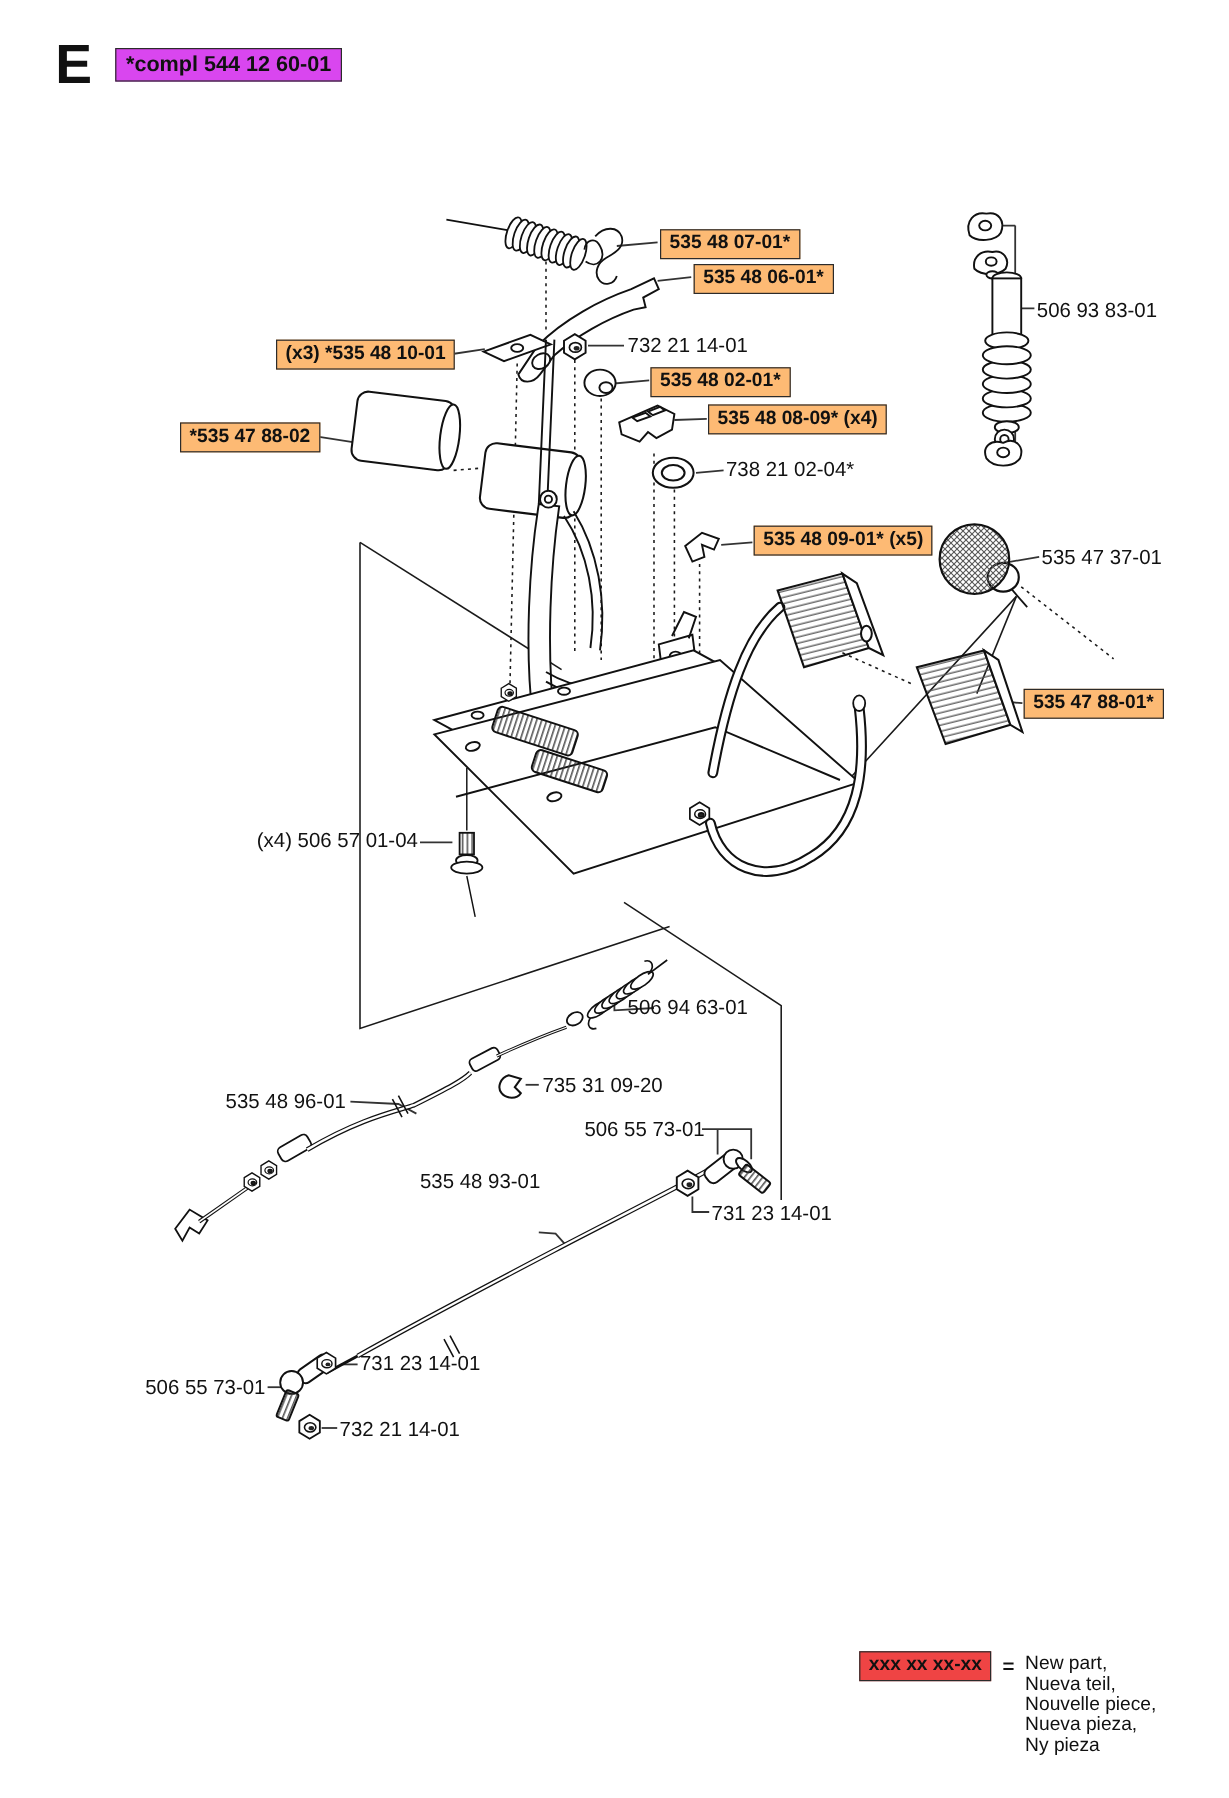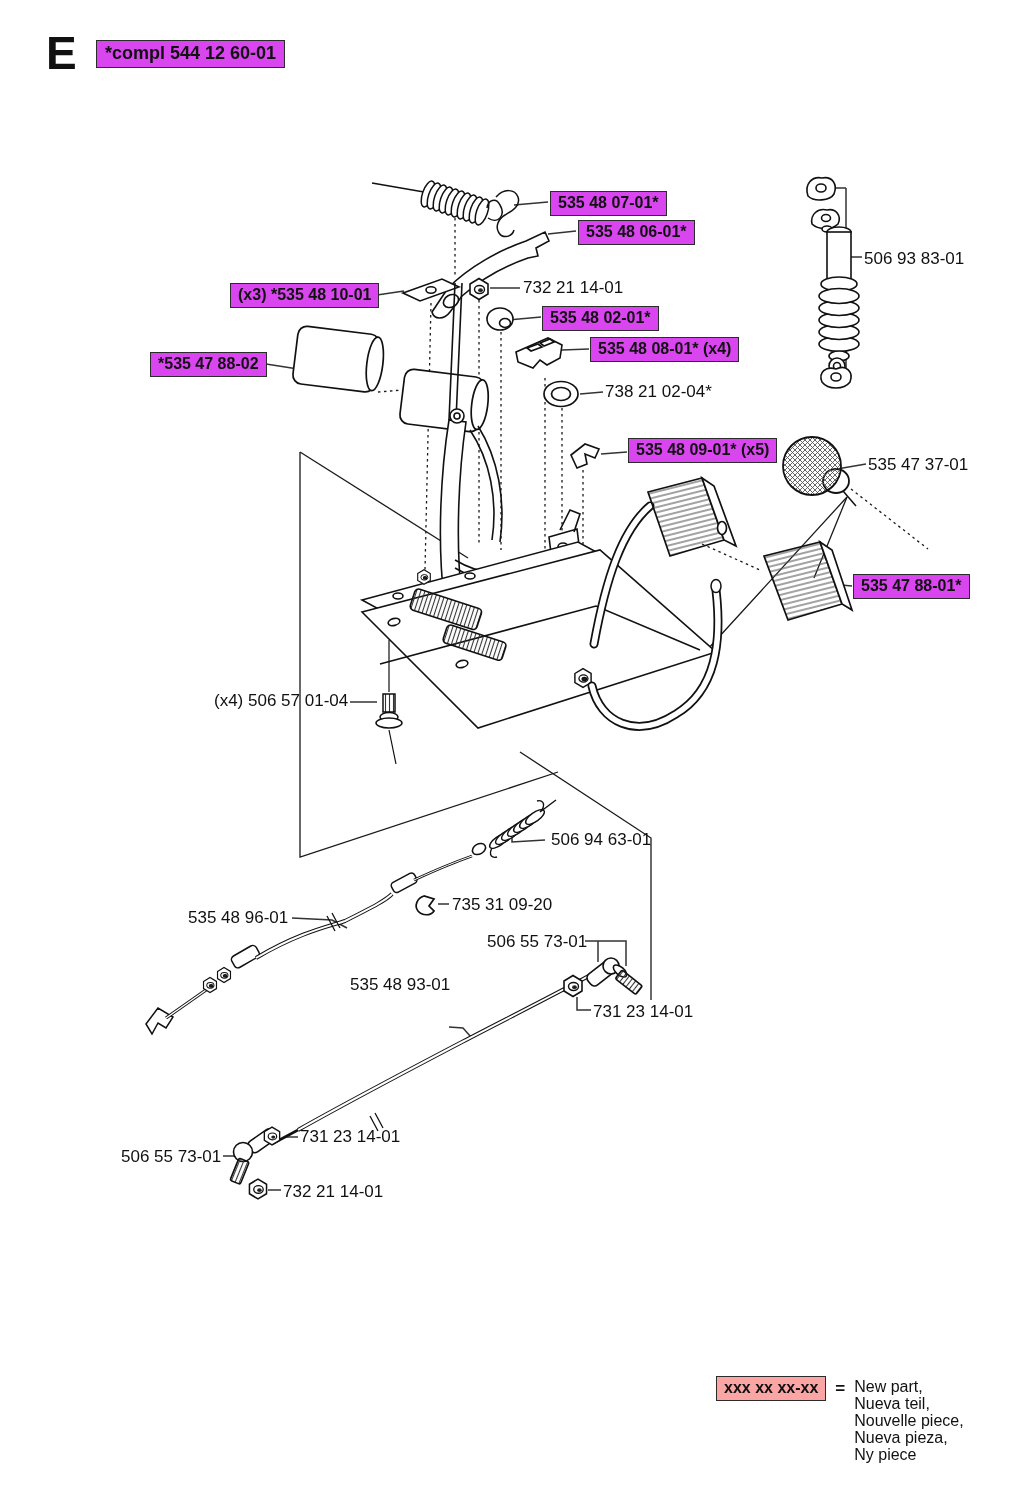--- a/index.html
+++ b/index.html
@@ -3,25 +3,25 @@
 <meta charset="utf-8">
 <style>
   html,body{margin:0;padding:0;background:#fff;}
   #page{position:relative;width:1024px;height:1498px;background:#fff;overflow:hidden;
         font-family:"Liberation Sans",sans-serif;color:#111;}
   #diagram-svg{position:absolute;left:0;top:0;}
   .section-letter{position:absolute;left:46px;top:30px;font-size:46px;font-weight:bold;line-height:1;}
   .ref-box{position:absolute;left:96px;top:40px;font-size:18px;font-weight:bold;
            background:#d946ef;border:1.7px solid #2b2b2b;padding:2px 8px 3px;white-space:nowrap;}
   .callout{position:absolute;font-size:17px;white-space:nowrap;line-height:1.1;}
-  .callout.boxed{font-size:16px;font-weight:bold;background:#d946ef;
+  .callout.boxed{font-size:16px;font-weight:bold;background:#fdba74;
                  border:1.6px solid #2b2b2b;padding:2px 7px 3px;}
   .callout b{font-weight:normal;}
   .legend{position:absolute;left:716px;top:1376px;display:flex;align-items:flex-start;gap:9px;}
-  .legend-box{font-size:16px;font-weight:bold;background:#fca5a5;border:1.6px solid #2b2b2b;
+  .legend-box{font-size:16px;font-weight:bold;background:#ef4444;border:1.6px solid #2b2b2b;
               padding:2px 7px 3px;white-space:nowrap;}
   .legend-eq{font-size:17px;font-weight:bold;padding-top:3px;}
   .legend-meanings{font-size:16px;font-weight:normal;line-height:17px;padding-top:2px;}
 </style>
 </head>
 <body>
 
 <div id="page">
 
 <svg id="diagram-svg" width="1024" height="1498" viewBox="0 0 1024 1498">
@@ -304,43 +304,43 @@
 </svg>
 
 <div class="section-letter">E</div>
 <div class="ref-box">*compl 544 12 60-01</div>
 
 <div class="callout boxed" style="left:550px;top:191px">535 48 07-01*</div>
 <div class="callout boxed" style="left:578px;top:220px">535 48 06-01*</div>
 <div class="callout" style="left:523px;top:279px">732 21 14-01</div>
 <div class="callout boxed" style="left:230px;top:283px">(x3) *535 48 10-01</div>
 <div class="callout boxed" style="left:542px;top:306px">535 48 02-01*</div>
-<div class="callout boxed" style="left:590px;top:337px">535 48 08-01* (x4)</div>
+<div class="callout boxed" style="left:590px;top:337px">535 48 08-09* (x4)</div>
 <div class="callout boxed" style="left:150px;top:352px">*535 47 88-02</div>
 <div class="callout" style="left:605px;top:383px">738 21 02-04*</div>
 <div class="callout boxed" style="left:628px;top:438px">535 48 09-01* (x5)</div>
 <div class="callout" style="left:864px;top:250px">506 93 83-01</div>
 <div class="callout" style="left:868px;top:456px">535 47 37-01</div>
 <div class="callout boxed" style="left:853px;top:574px">535 47 88-01*</div>
 <div class="callout" style="left:214px;top:692px"><b>(x4)</b><span> 506 57 01-04</span></div>
-<div class="callout" style="left:551px;top:831px">506 94 63-01</div>
+<div class="callout" style="left:523px;top:831px">506 94 63-01</div>
 <div class="callout" style="left:188px;top:909px">535 48 96-01</div>
 <div class="callout" style="left:452px;top:896px">735 31 09-20</div>
 <div class="callout" style="left:487px;top:933px">506 55 73-01</div>
 <div class="callout" style="left:593px;top:1003px">731 23 14-01</div>
 <div class="callout" style="left:350px;top:976px">535 48 93-01</div>
 <div class="callout" style="left:300px;top:1128px">731 23 14-01</div>
 <div class="callout" style="left:121px;top:1148px">506 55 73-01</div>
 <div class="callout" style="left:283px;top:1183px">732 21 14-01</div>
 
 <div class="legend">
   <span class="legend-box">xxx xx xx-xx</span>
   <span class="legend-eq">=</span>
   <div class="legend-meanings">
     <div>New part,</div>
     <div>Nueva teil,</div>
     <div>Nouvelle piece,</div>
     <div>Nueva pieza,</div>
-    <div>Ny piece</div>
+    <div>Ny pieza</div>
   </div>
 </div>
 
 </div>
 
 </body></html>

